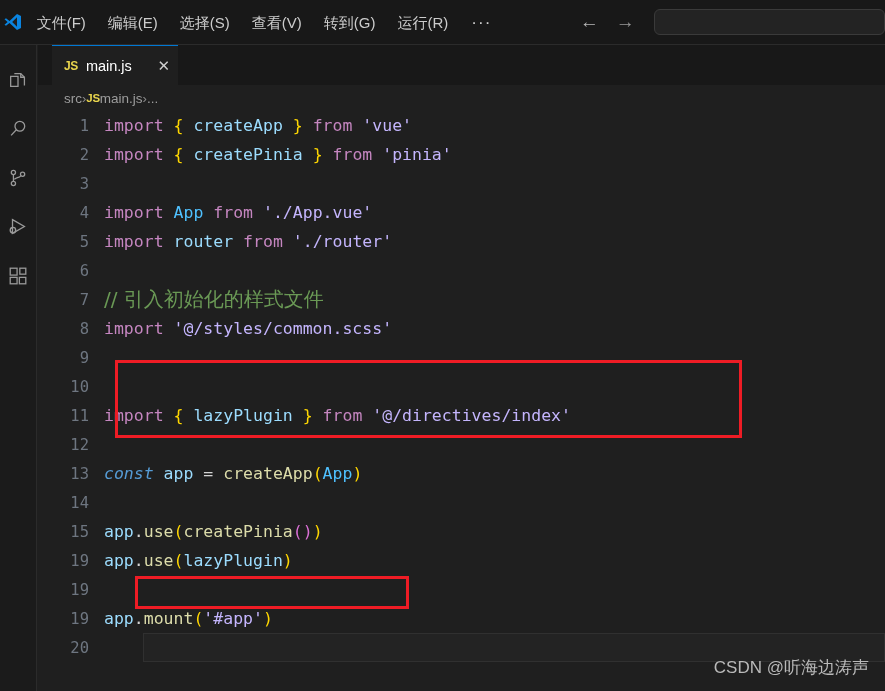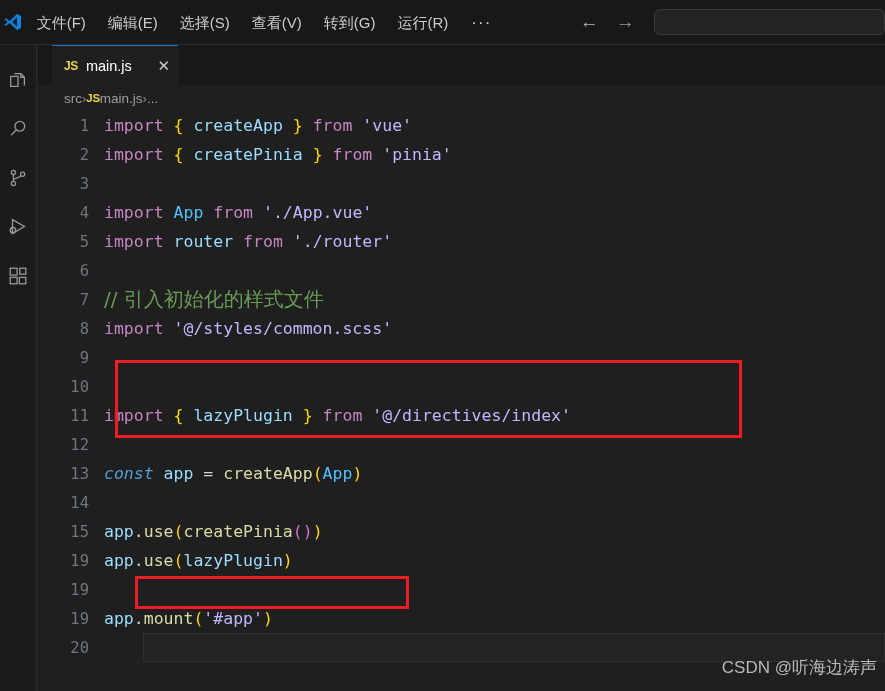--- a/index.html
+++ b/index.html
@@ -104,21 +104,21 @@
     background:#232323; border:1px solid #303030; box-sizing:border-box;
   }
 
   
   .redbox { position:absolute; border:3px solid #ee1c25; pointer-events:none; }
   #redbox-1 { left:115px; top:360px; width:627px; height:78px; }
   #redbox-2 { left:135px; top:576px; width:274px; height:33px; }
 
   
   .watermark {
-    position:absolute; right:8px; bottom:12px;
+    position:absolute; right:16px; bottom:12px;
     color:#b9b9b9; font-size:17px;
     font-family:"Liberation Sans", sans-serif;
   }
 </style>
 </head>
 <body>
 
 <div class="app">
 
   <div class="titlebar">

